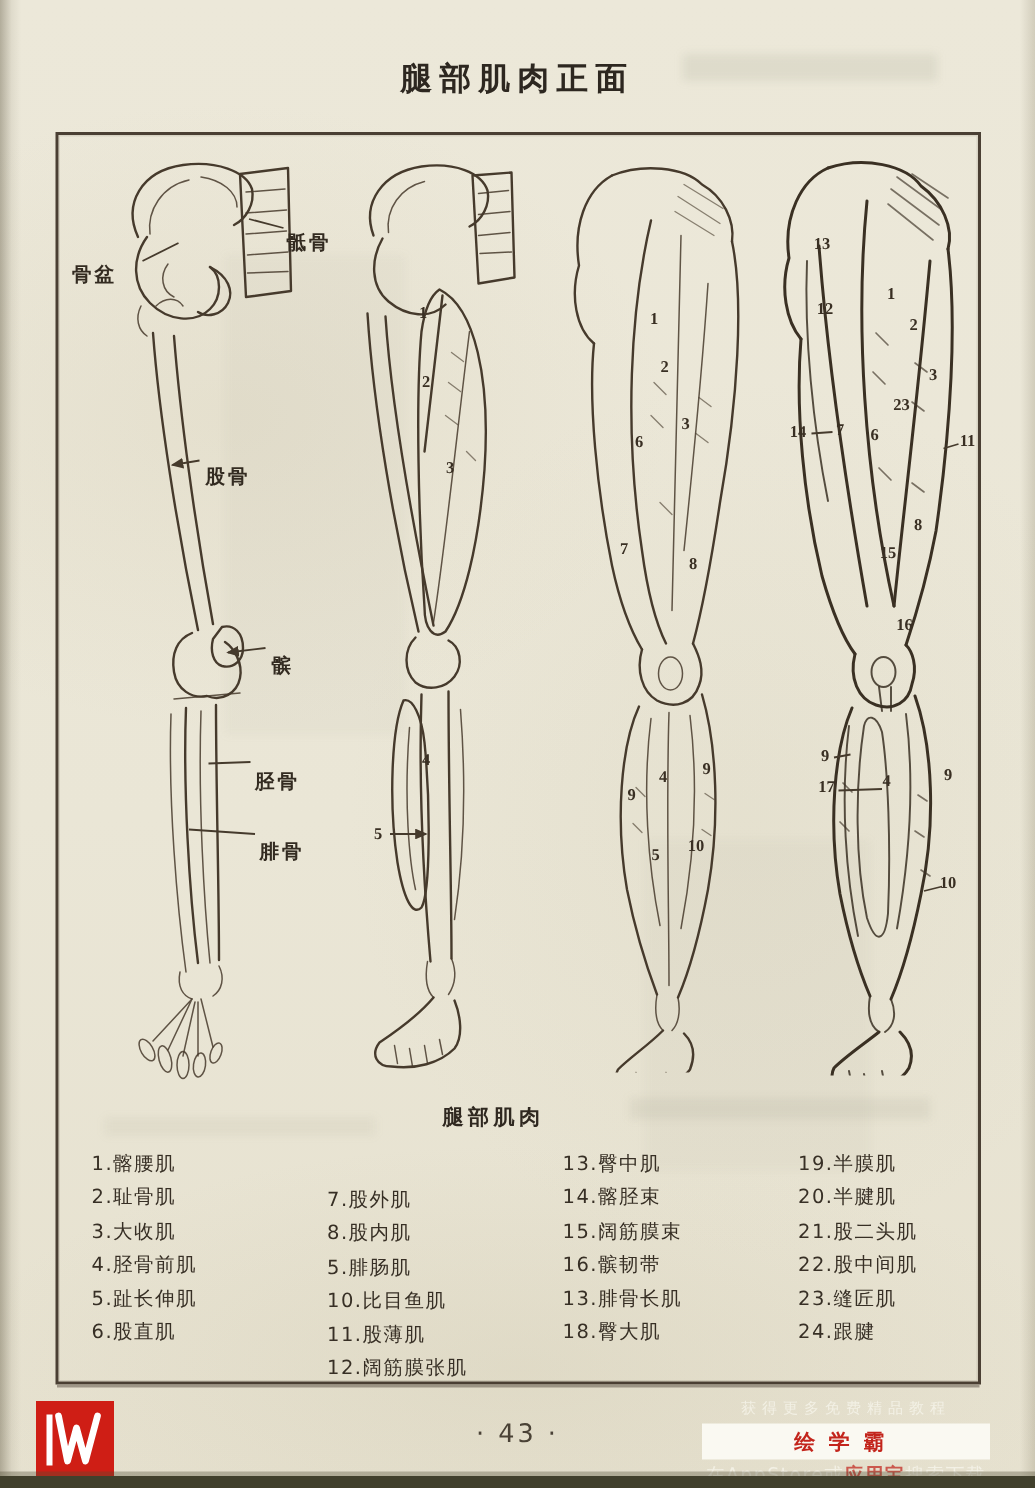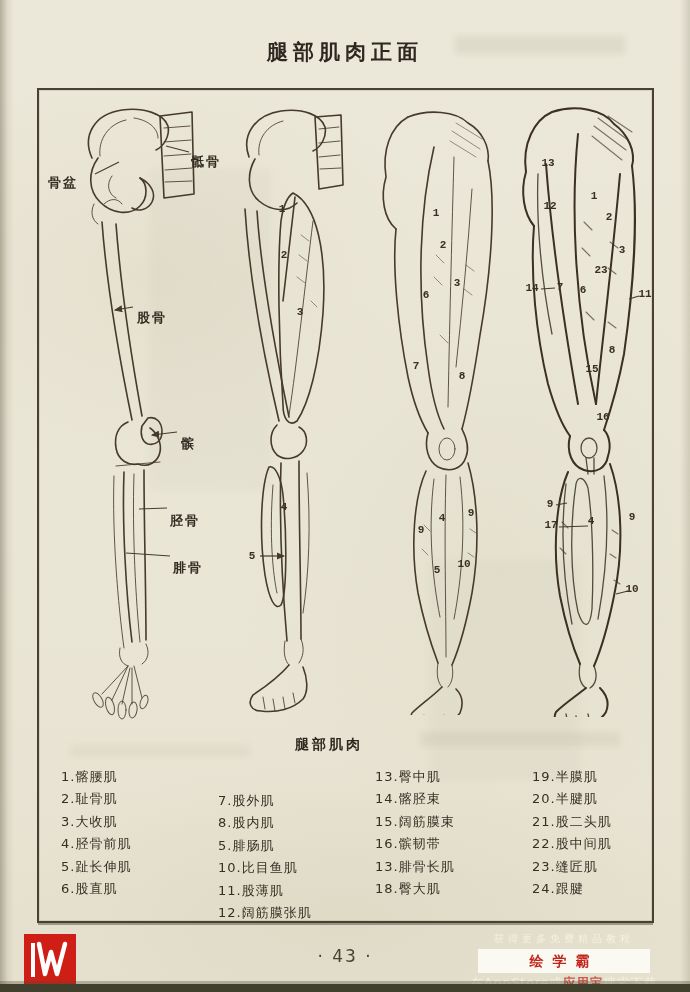--- a/index.html
+++ b/index.html
@@ -42,21 +42,21 @@
 
   .overlay{position:absolute;left:0;top:0;width:613px;height:831px;}
   .overlay line{stroke:#453a2c;stroke-width:1.2;}
 
   .bone-label{
     position:absolute; transform:translateY(-50%);
     font-size:13px; font-weight:bold; letter-spacing:2px; color:#332b21; white-space:nowrap;margin-top:14px;
   }
   .callout{
     position:absolute; transform:translate(-50%,-50%);
-    font-family:Liberation Mono, monospace; font-size:11px; font-weight:bold; color:#392f23;text-align:right;
+    font-family:Liberation Serif, serif; font-size:11px; font-weight:bold; color:#392f23;text-align:right;
   }
 
   .legend-heading{
     position:absolute; left:256px; top:646px;
     font-size:14px; font-weight:bold; letter-spacing:3px; color:#2f2820;
   }
   .legend-col{position:absolute; top:676px; white-space:nowrap;}
   .legend-col .legend-item{font-size:13px; line-height:22.4px; letter-spacing:1px; color:#372f25;}
   .col1{left:22px;} .col2{left:179px;margin-top:24px;} .col3{left:336px;} .col4{left:493px;}
 
@@ -68,21 +68,21 @@
   .wm-left{position:absolute; left:24px; top:934px; display:flex; align-items:flex-start; gap:9px;}
   .wm-logo{width:52px; height:52px; background:#cf1e15; display:flex; align-items:center; justify-content:center; flex:0 0 auto;}
   .wm-left-text{padding-top:2px;}
   .wm-company-row{display:flex; align-items:baseline; gap:9px;}
   .wm-company{font-size:17px; font-weight:bold; letter-spacing:4px; color:rgba(253,252,245,.95); text-shadow:0 0 1px rgba(160,150,120,.35);}
   .wm-slogan{font-size:10px; letter-spacing:2px; color:rgba(253,252,245,.8);}
   .wm-line2{margin-top:8px; font-size:12px; font-weight:bold; letter-spacing:8px; color:rgba(253,252,245,.5);}
 
   .wm-right{position:absolute; right:10px; top:932px; width:232px; text-align:center;}
   .wm-r1{font-size:10px; letter-spacing:4px; color:rgba(255,255,250,.55);}
-  .wm-badge{margin:3px auto 2px auto; width:172px; background:rgba(252,251,245,.92); padding:2px 0;text-align:center;}
+  .wm-badge{margin:3px auto 2px auto; width:192px; background:rgba(252,251,245,.92); padding:2px 0;text-align:center;}
   .wm-badge span{font-size:14px; font-weight:bold; letter-spacing:9px; color:#c3251c;}
   .wm-r3{font-size:12.5px; color:rgba(255,255,250,.7); letter-spacing:1px;}
   .wm-r3 .red{color:rgba(201,80,70,.95); font-weight:bold;}
   .wm-r3 .dim{color:rgba(255,255,250,.55);}
 </style>
 </head>
 <body>
 
 <div class="page">
 

